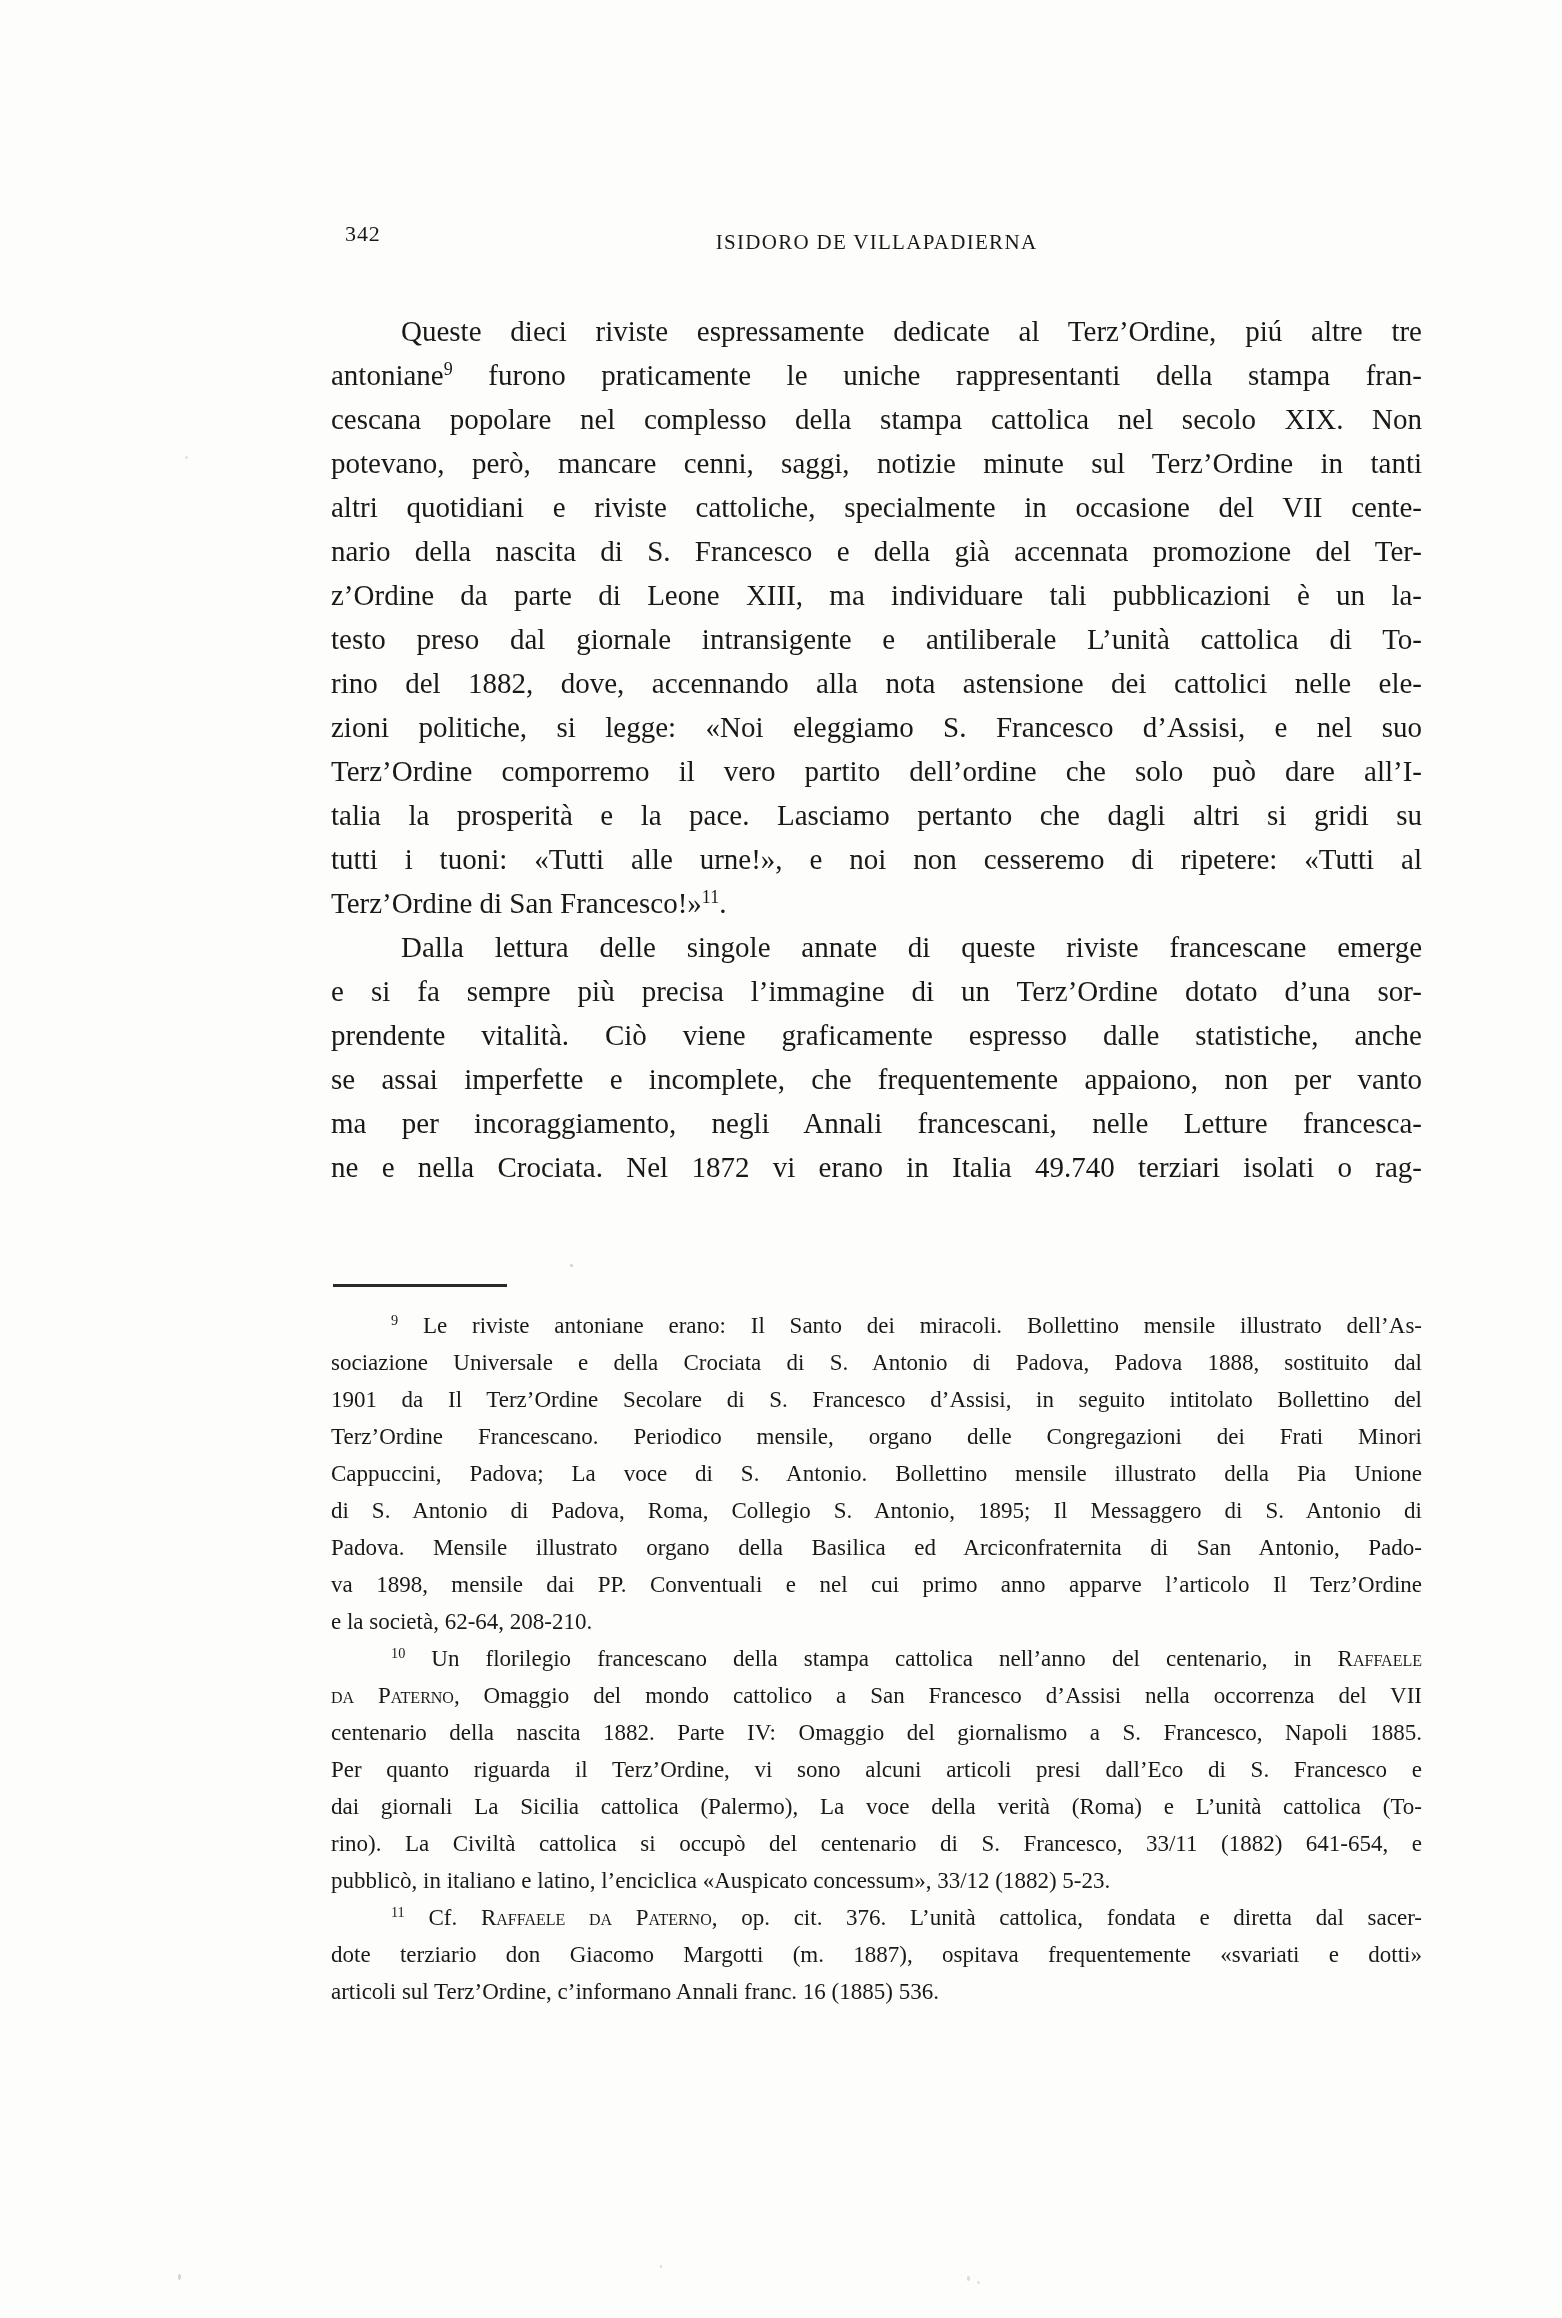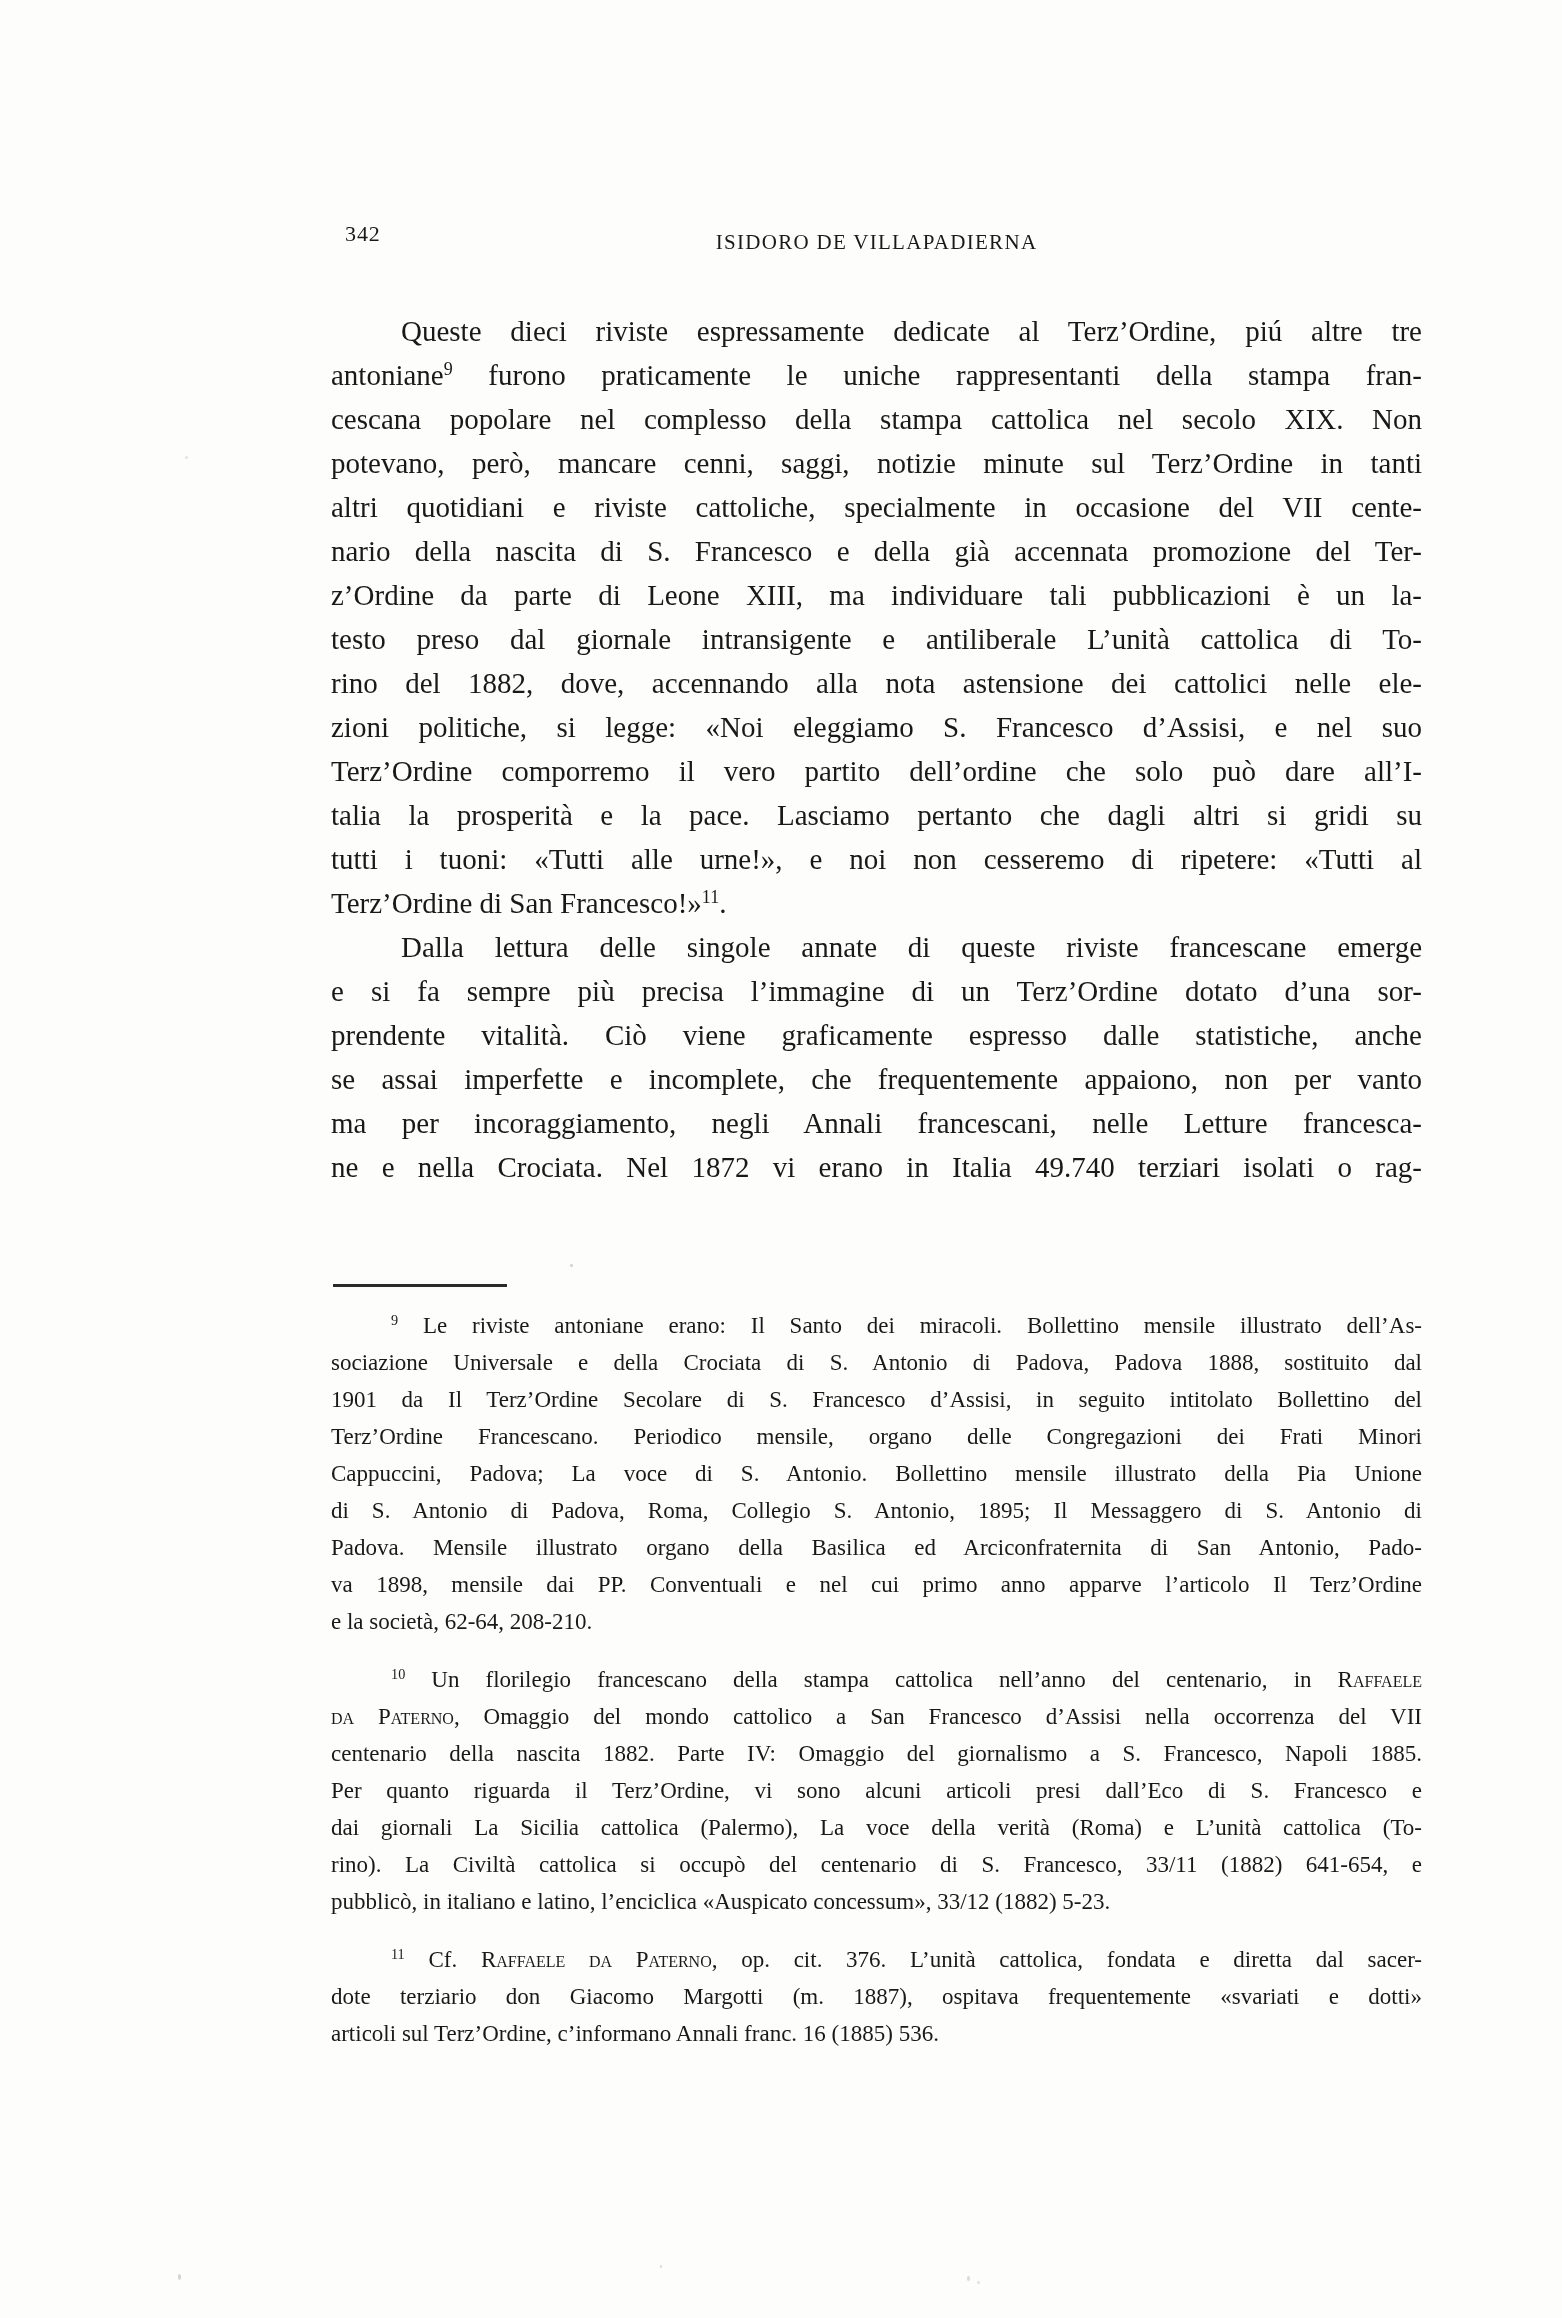--- a/index.html
+++ b/index.html
@@ -38,21 +38,21 @@
     --indent:70px;
   }
   .footnotes{
     position:absolute;
     left:331px; top:1307px;
     width:1091px;
     font-size:23px;
     --lh:37px;
     --indent:60px;
   }
-  .footnotes .para + .para{margin-top:21px;}
+  .footnotes .para + .para{margin-top:0;}
   .line{
     height:var(--lh);
     line-height:var(--lh);
     text-align:justify;
     text-align-last:justify;
     overflow:hidden;
     white-space:normal;
   }
   .line.ind{padding-left:var(--indent);}
   .line.last{text-align-last:left;}

